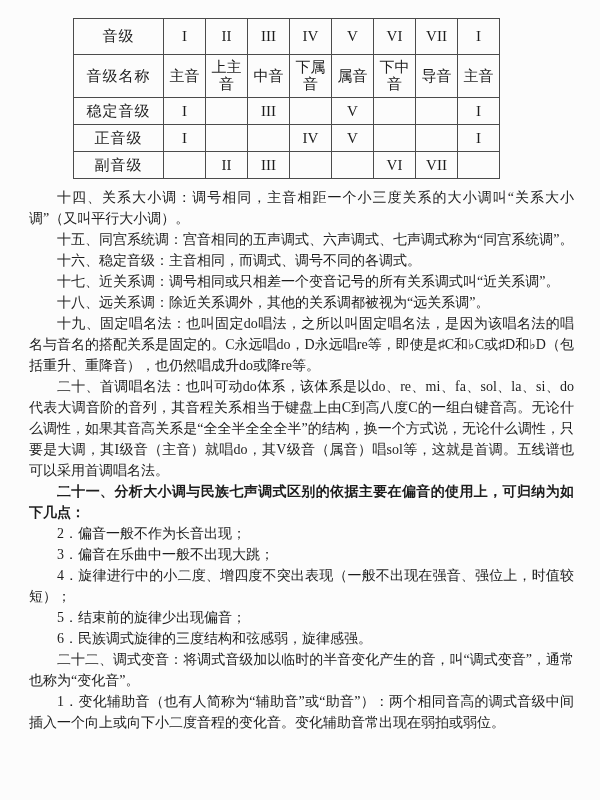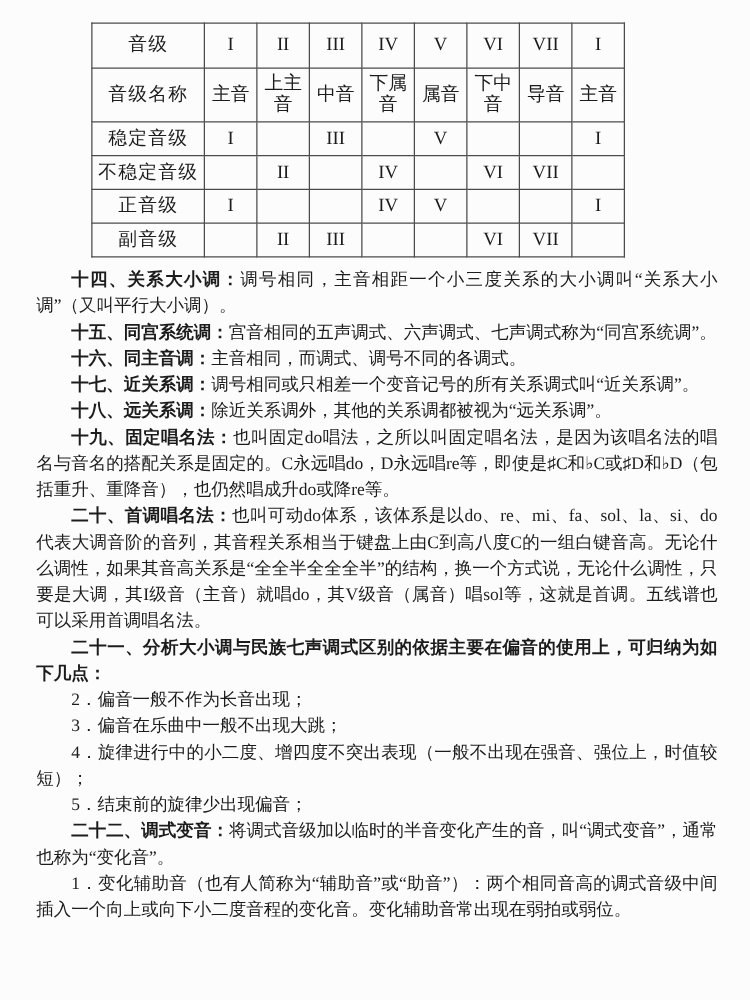--- a/index.html
+++ b/index.html
@@ -49,21 +49,21 @@
     margin-top: 8px;
   }
   .doc-body p {
     margin: 0;
     font-size: 14px;
     line-height: 21px;
     text-indent: 2em;
     text-align: justify;
   }
   .doc-body p b {
-    font-weight: bold;
+    font-weight: normal;
   }
   .doc-body p.bold-para,
   .doc-body p.bold-para span {
     font-weight: bold;
   }
 </style>
 </head>
 <body>
 
 <div class="page">
@@ -108,31 +108,20 @@
           <td>I</td>
           <td></td>
           <td>III</td>
           <td></td>
           <td>V</td>
           <td></td>
           <td></td>
           <td>I</td>
         </tr>
         <tr>
-          <td class="row-label">不稳定音级</td>
-          <td></td>
-          <td>II</td>
-          <td></td>
-          <td>IV</td>
-          <td></td>
-          <td>VI</td>
-          <td>VII</td>
-          <td></td>
-        </tr>
-        <tr>
           <td class="row-label">正音级</td>
           <td>I</td>
           <td></td>
           <td></td>
           <td>IV</td>
           <td>V</td>
           <td></td>
           <td></td>
           <td>I</td>
         </tr>
@@ -146,27 +135,28 @@
           <td>VI</td>
           <td>VII</td>
           <td></td>
         </tr>
       </tbody>
   </table>
 
   <div class="doc-body">
       <p class="para"><b>十四、关系大小调：</b><span>调号相同，主音相距一个小三度关系的大小调叫“关系大小调”（又叫平行大小调）。</span></p>
       <p class="para"><b>十五、同宫系统调：</b><span>宫音相同的五声调式、六声调式、七声调式称为“同宫系统调”。</span></p>
-      <p class="para"><b>十六、同主音调：</b><span>主音相同，而调式、调号不同的各调式。</span></p>
+      <p class="para"><b>十六、稳定音级：</b><span>主音相同，而调式、调号不同的各调式。</span></p>
       <p class="para"><b>十七、近关系调：</b><span>调号相同或只相差一个变音记号的所有关系调式叫“近关系调”。</span></p>
       <p class="para"><b>十八、远关系调：</b><span>除近关系调外，其他的关系调都被视为“远关系调”。</span></p>
       <p class="para"><b>十九、固定唱名法：</b><span>也叫固定do唱法，之所以叫固定唱名法，是因为该唱名法的唱名与音名的搭配关系是固定的。C永远唱do，D永远唱re等，即使是♯C和♭C或♯D和♭D（包括重升、重降音），也仍然唱成升do或降re等。</span></p>
       <p class="para"><b>二十、首调唱名法：</b><span>也叫可动do体系，该体系是以do、re、mi、fa、sol、la、si、do代表大调音阶的音列，其音程关系相当于键盘上由C到高八度C的一组白键音高。无论什么调性，如果其音高关系是“全全半全全全半”的结构，换一个方式说，无论什么调性，只要是大调，其I级音（主音）就唱do，其V级音（属音）唱sol等，这就是首调。五线谱也可以采用首调唱名法。</span></p>
       <p class="para bold-para"><span>二十一、分析大小调与民族七声调式区别的依据主要在偏音的使用上，可归纳为如下几点：</span></p>
       <p class="para"><span>2．偏音一般不作为长音出现；</span></p>
       <p class="para"><span>3．偏音在乐曲中一般不出现大跳；</span></p>
       <p class="para"><span>4．旋律进行中的小二度、增四度不突出表现（一般不出现在强音、强位上，时值较短）；</span></p>
       <p class="para"><span>5．结束前的旋律少出现偏音；</span></p>
+      <p class="para"><span>6．民族调式旋律的三度结构和弦感弱，旋律感强。</span></p>
       <p class="para"><b>二十二、调式变音：</b><span>将调式音级加以临时的半音变化产生的音，叫“调式变音”，通常也称为“变化音”。</span></p>
       <p class="para"><span>1．变化辅助音（也有人简称为“辅助音”或“助音”）：两个相同音高的调式音级中间插入一个向上或向下小二度音程的变化音。变化辅助音常出现在弱拍或弱位。</span></p>
     </div>
 
 </div>
 
 </body></html>

